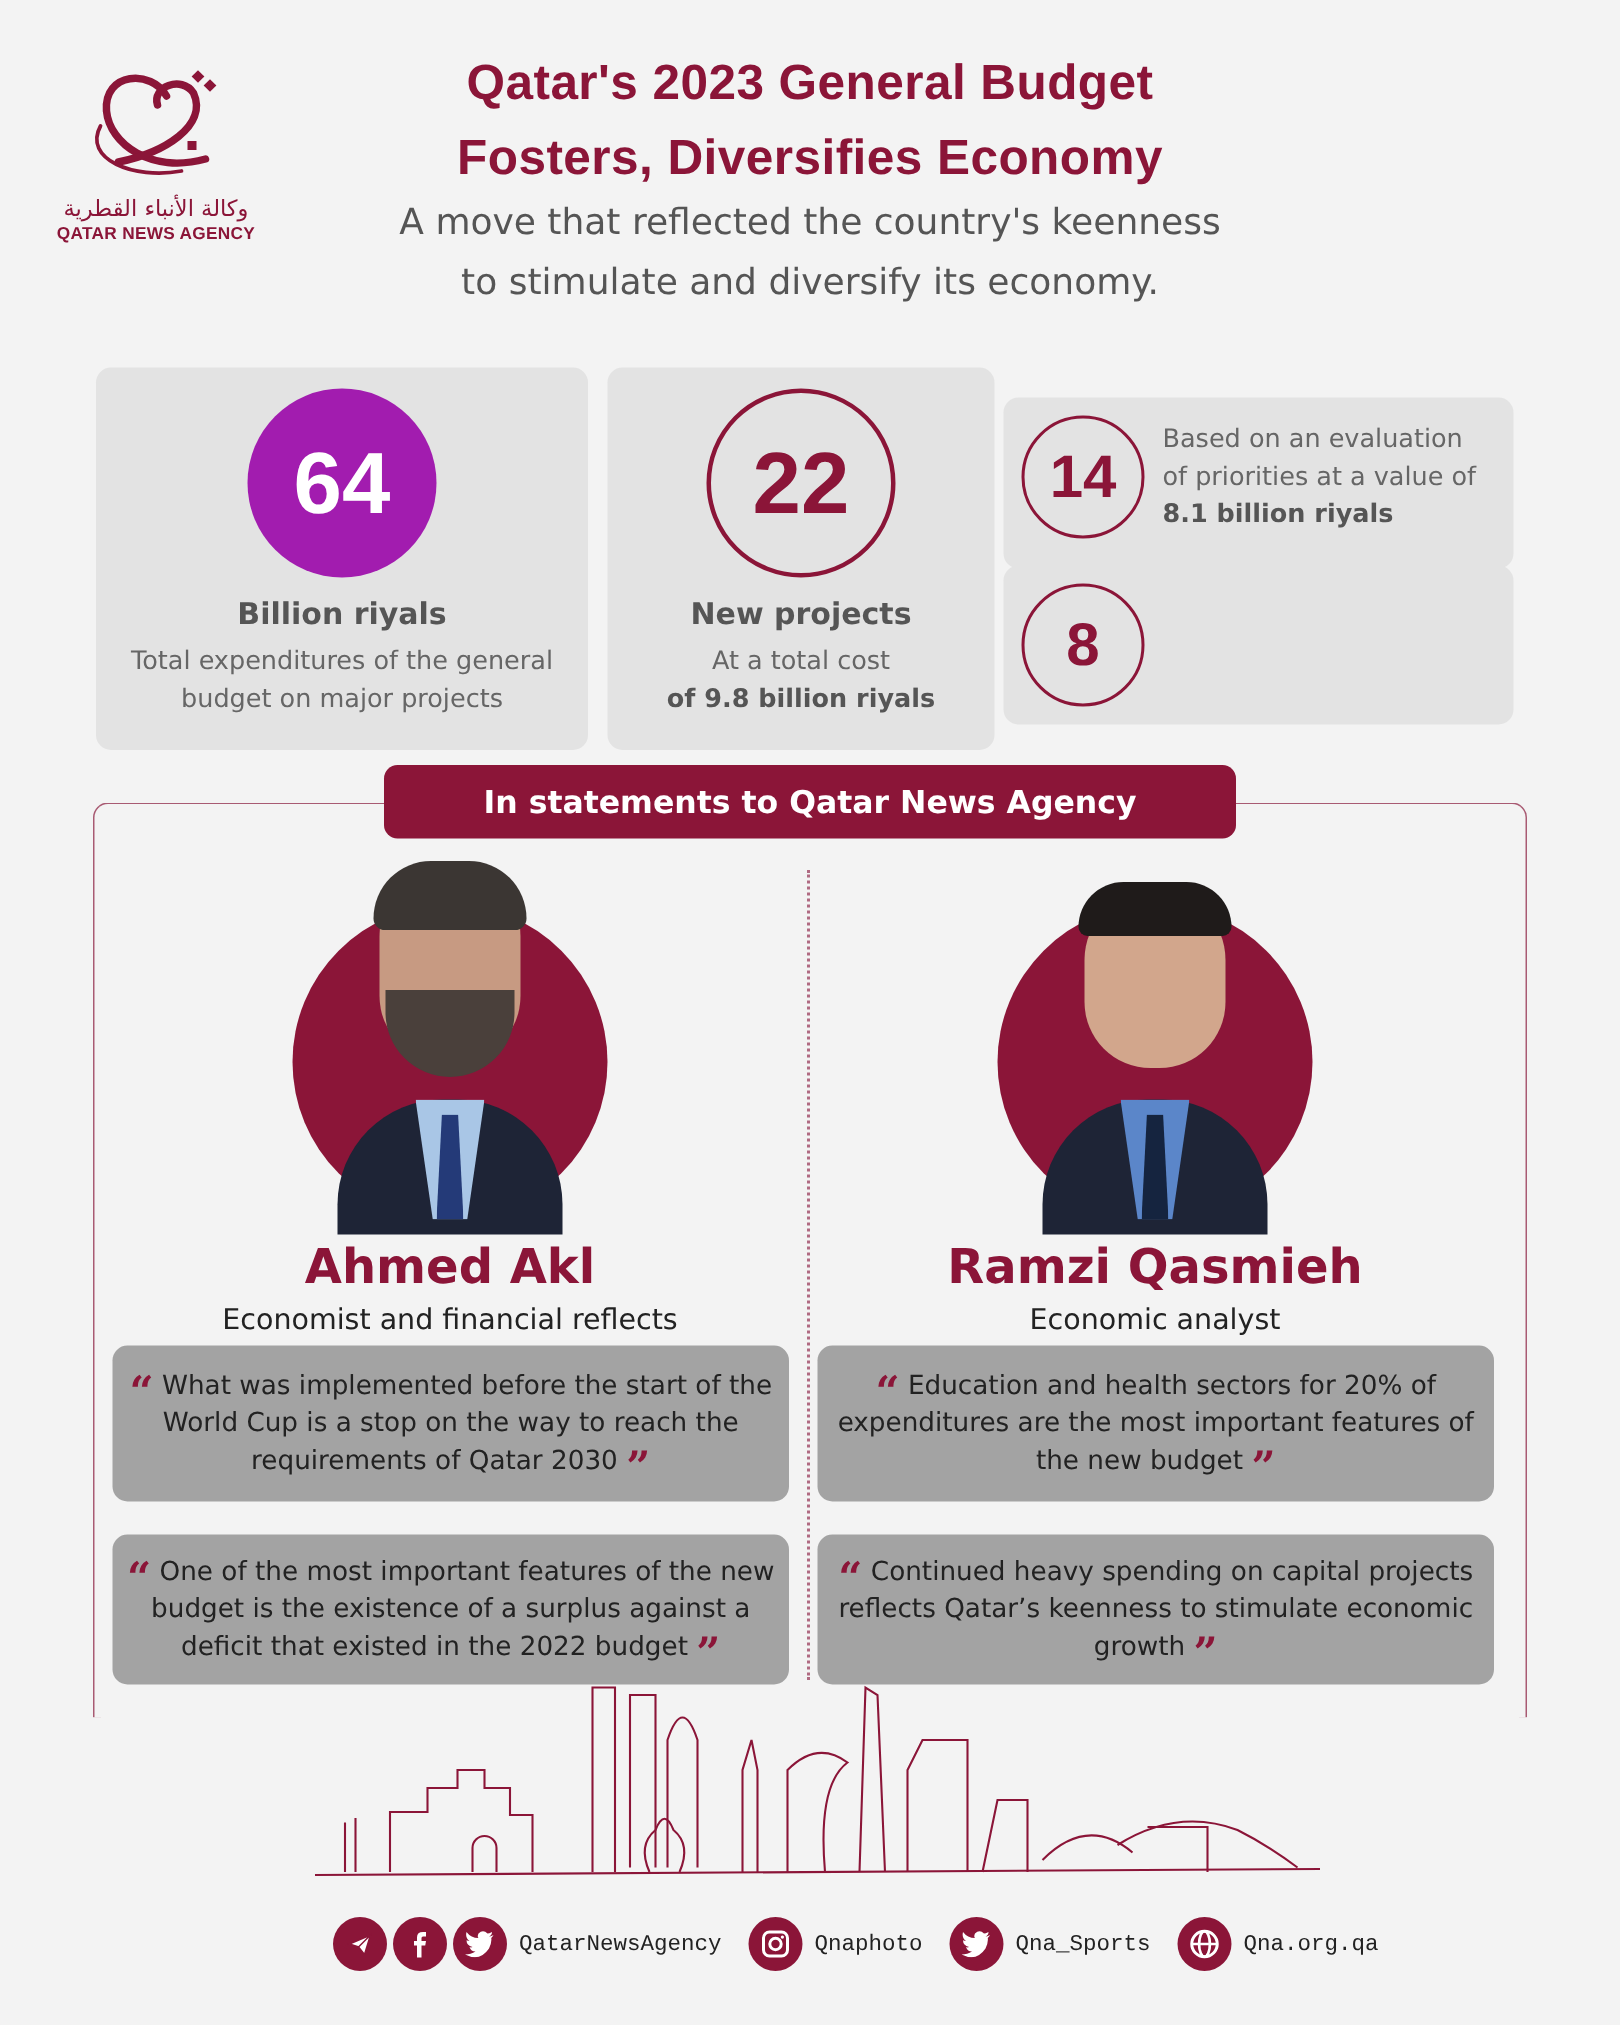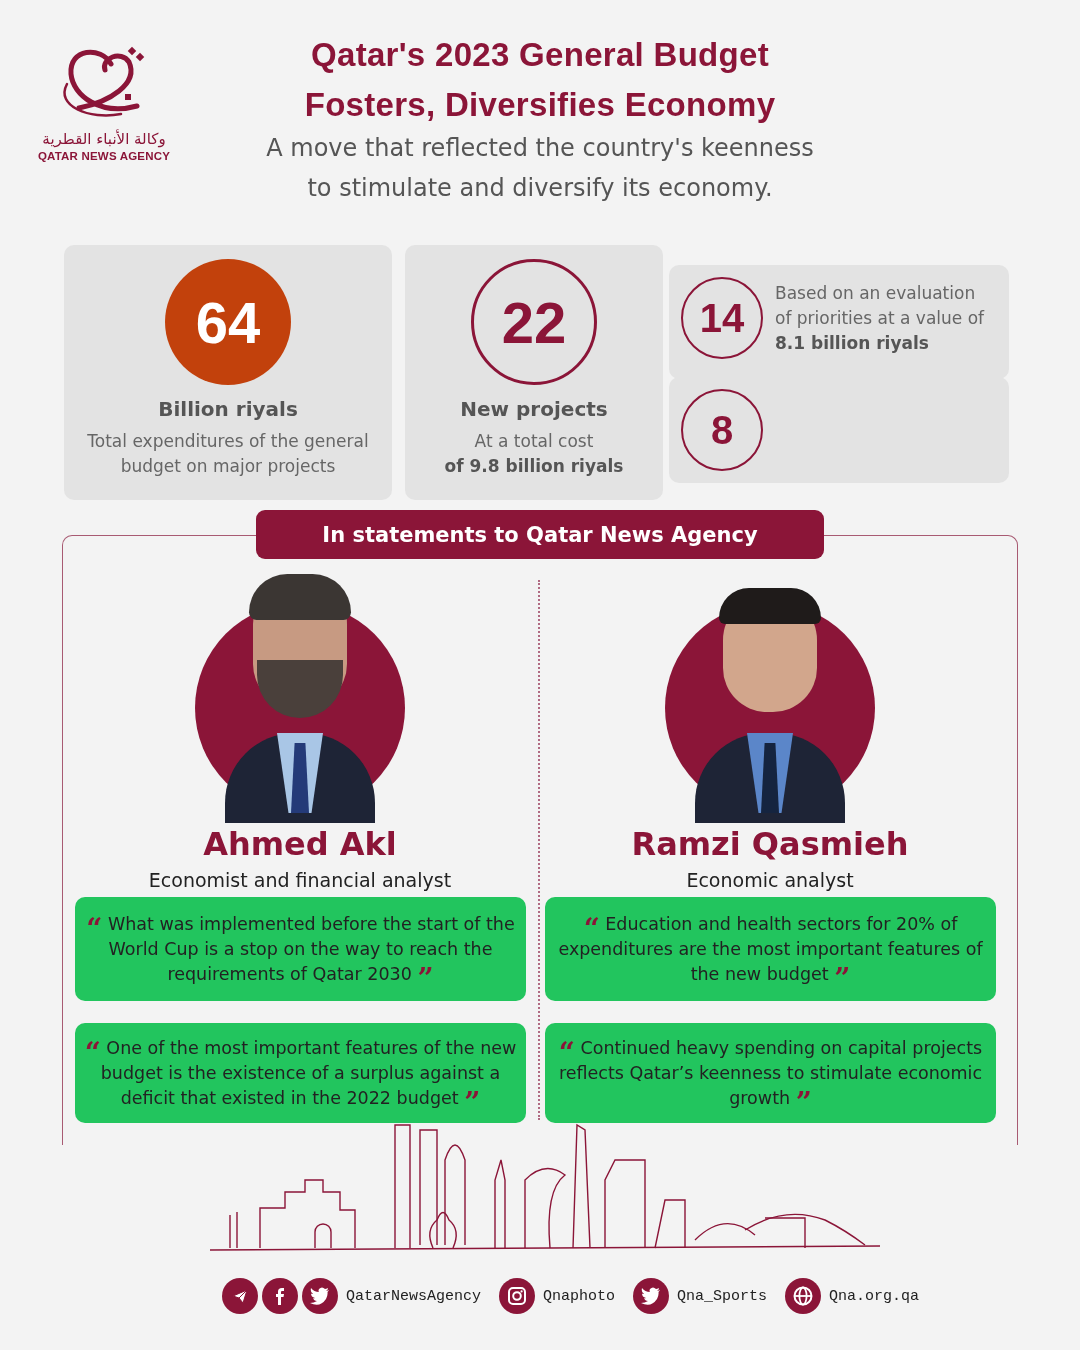--- a/index.html
+++ b/index.html
@@ -24,21 +24,21 @@
   .title h1 { font-family: "Liberation Sans", sans-serif; font-weight: bold; color: #8b1538; font-size: 33px; line-height: 50px; letter-spacing: 0.3px; }
   .title p { font-family: "DejaVu Sans", sans-serif; color: #555; font-size: 24px; line-height: 40px; margin-top: -2px; }
 
   
   .card { background: #e3e3e3; border-radius: 10px; }
   .card1 { left: 64px; top: 245px; width: 328px; height: 255px; text-align: center; }
   .card2 { left: 405px; top: 245px; width: 258px; height: 255px; text-align: center; }
   .card3 { left: 669px; top: 265px; width: 340px; height: 114px; }
   .card4 { left: 669px; top: 377px; width: 340px; height: 106px; }
 
-  .circle-filled { width: 126px; height: 126px; border-radius: 50%; background: #c2410c; color: #fff; margin: 14px auto 0; display: flex; align-items: center; justify-content: center; font-family: "Liberation Sans", sans-serif; font-weight: bold; font-size: 58px; }
+  .circle-filled { width: 126px; height: 126px; border-radius: 50%; background: #a21caf; color: #fff; margin: 14px auto 0; display: flex; align-items: center; justify-content: center; font-family: "Liberation Sans", sans-serif; font-weight: bold; font-size: 58px; }
   .circle-outline { width: 126px; height: 126px; border-radius: 50%; border: 3px solid #8b1538; color: #8b1538; margin: 14px auto 0; display: flex; align-items: center; justify-content: center; font-family: "Liberation Sans", sans-serif; font-weight: bold; font-size: 58px; }
   .card-h { font-family: "DejaVu Sans", sans-serif; font-weight: bold; color: #555; font-size: 20px; margin-top: 12px; }
   .card-sub { font-family: "DejaVu Sans", sans-serif; color: #666; font-size: 17px; line-height: 25px; margin-top: 8px; }
   .card-sub b { font-weight: bold; color: #555; }
 
   .small-circle { position: absolute; left: 12px; top: 12px; width: 82px; height: 82px; border-radius: 50%; border: 2.5px solid #8b1538; color: #8b1538; display: flex; align-items: center; justify-content: center; font-family: "Liberation Sans", sans-serif; font-weight: bold; font-size: 40px; }
   .small-text { position: absolute; left: 106px; top: 16px; font-family: "DejaVu Sans", sans-serif; color: #666; font-size: 17px; line-height: 25px; }
   .card4 .small-text { top: 2px; }
   .small-text b { color: #555; font-weight: bold; }
 
@@ -60,21 +60,21 @@
   .avatar .hair { position: absolute; left: 54px; top: -4px; width: 102px; height: 46px; border-radius: 50px 50px 10px 10px; background: #3b3633; }
   .avatar .beard { position: absolute; left: 62px; top: 82px; width: 86px; height: 58px; border-radius: 0 0 43px 43px; background: #4a403b; }
   .p2 .avatar .head { background: #d2a68c; top: 16px; height: 118px; }
   .p2 .avatar .hair { top: 10px; height: 36px; background: #1f1b1a; }
   .p2 .avatar .shirt { background: #5b86c9; }
   .p2 .avatar .tie { background: #15243f; }
 
   .pname { font-family: "DejaVu Sans", sans-serif; font-weight: bold; color: #8b1538; font-size: 32px; margin-top: 12px; text-align: center; }
   .prole { font-family: "DejaVu Sans", sans-serif; color: #222; font-size: 19px; margin-top: 6px; }
 
-  .quote { background: #22c55e; border-radius: 10px; text-align: center; display: flex; align-items: center; justify-content: center; font-family: "DejaVu Sans", sans-serif; color: #222; font-size: 17.5px; line-height: 25px; padding: 0 0; }
+  .quote { background: #a3a3a3; border-radius: 10px; text-align: center; display: flex; align-items: center; justify-content: center; font-family: "DejaVu Sans", sans-serif; color: #222; font-size: 17.5px; line-height: 25px; padding: 0 0; }
   .q1 { left: 75px; top: 897px; width: 451px; height: 104px; }
   .q2 { left: 75px; top: 1023px; width: 451px; height: 100px; }
   .q3 { left: 545px; top: 897px; width: 451px; height: 104px; }
   .q4 { left: 545px; top: 1023px; width: 451px; height: 100px; }
   .qm { color: #8b1538; font-family: "DejaVu Serif", serif; font-weight: bold; font-size: 28px; line-height: 10px; vertical-align: -8px; }
 
   
   .skyline { left: 205px; top: 1120px; width: 680px; height: 135px; }
 
   
@@ -149,21 +149,21 @@
   <div class="avatar">
     <div class="bg"></div>
     <div class="suit"></div>
     <div class="shirt"></div>
     <div class="tie"></div>
     <div class="head"></div>
     <div class="hair"></div>
     <div class="beard"></div>
   </div>
   <div class="pname">Ahmed Akl</div>
-  <div class="prole">Economist and financial analyst</div>
+  <div class="prole">Economist and financial reflects</div>
 </div>
 
 <div class="abs person p2">
   <div class="avatar">
     <div class="bg"></div>
     <div class="suit"></div>
     <div class="shirt"></div>
     <div class="tie"></div>
     <div class="head"></div>
     <div class="hair"></div>

